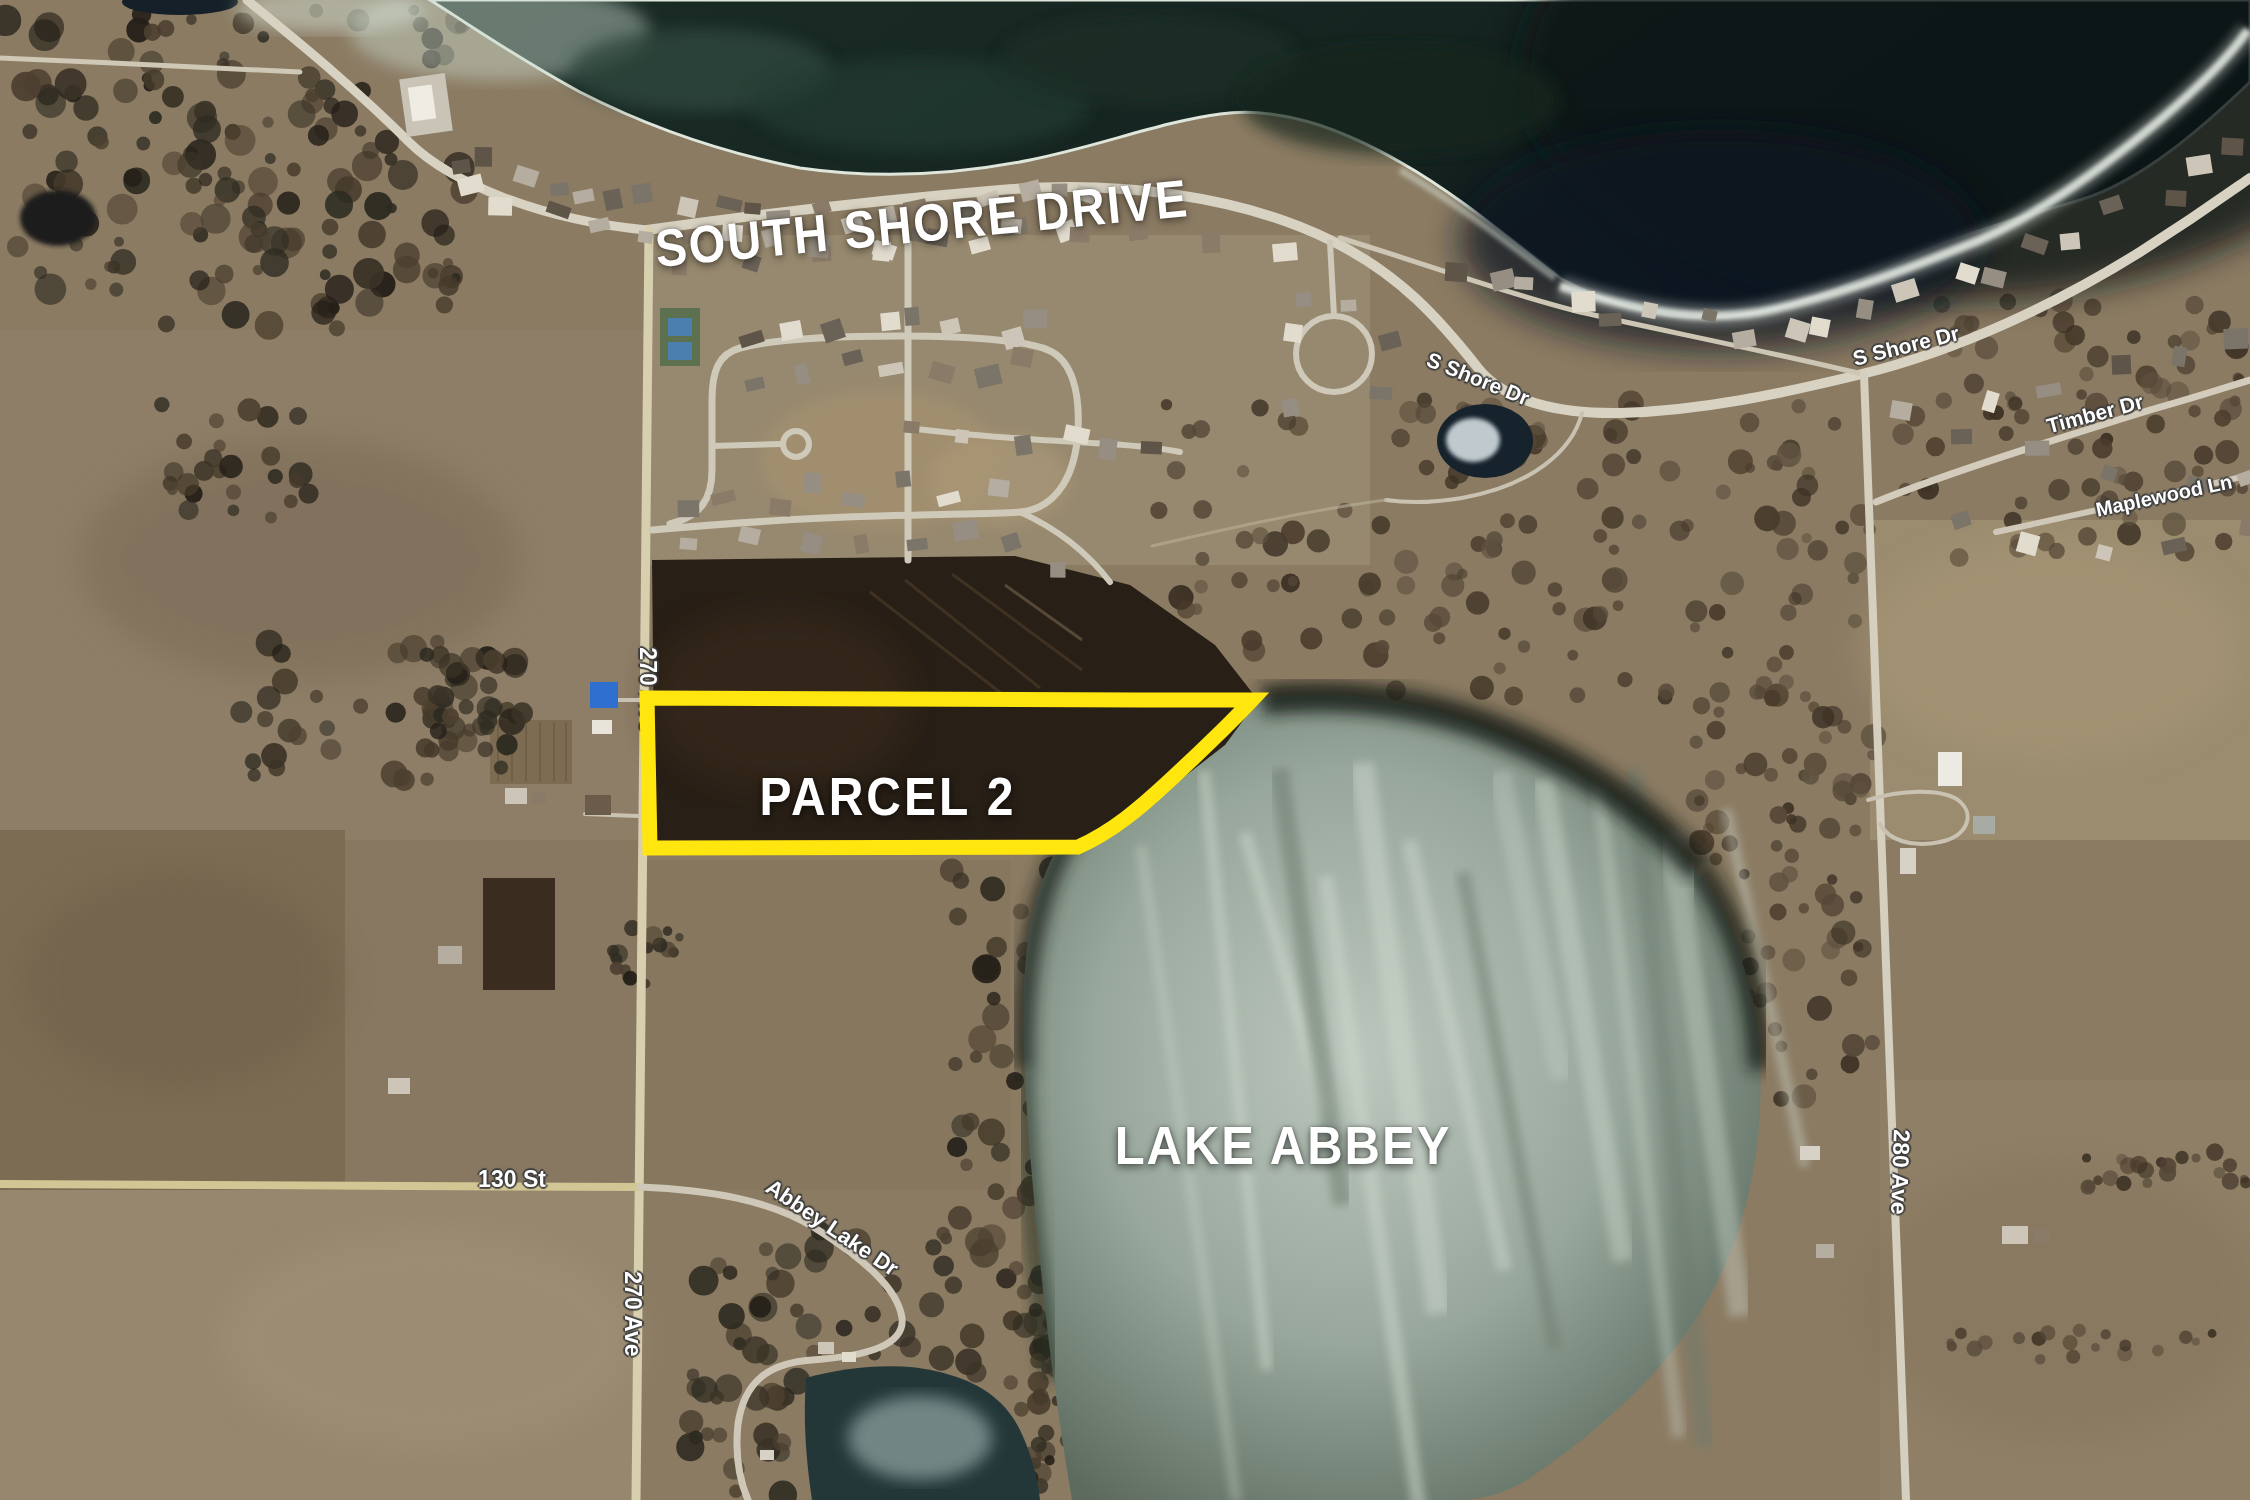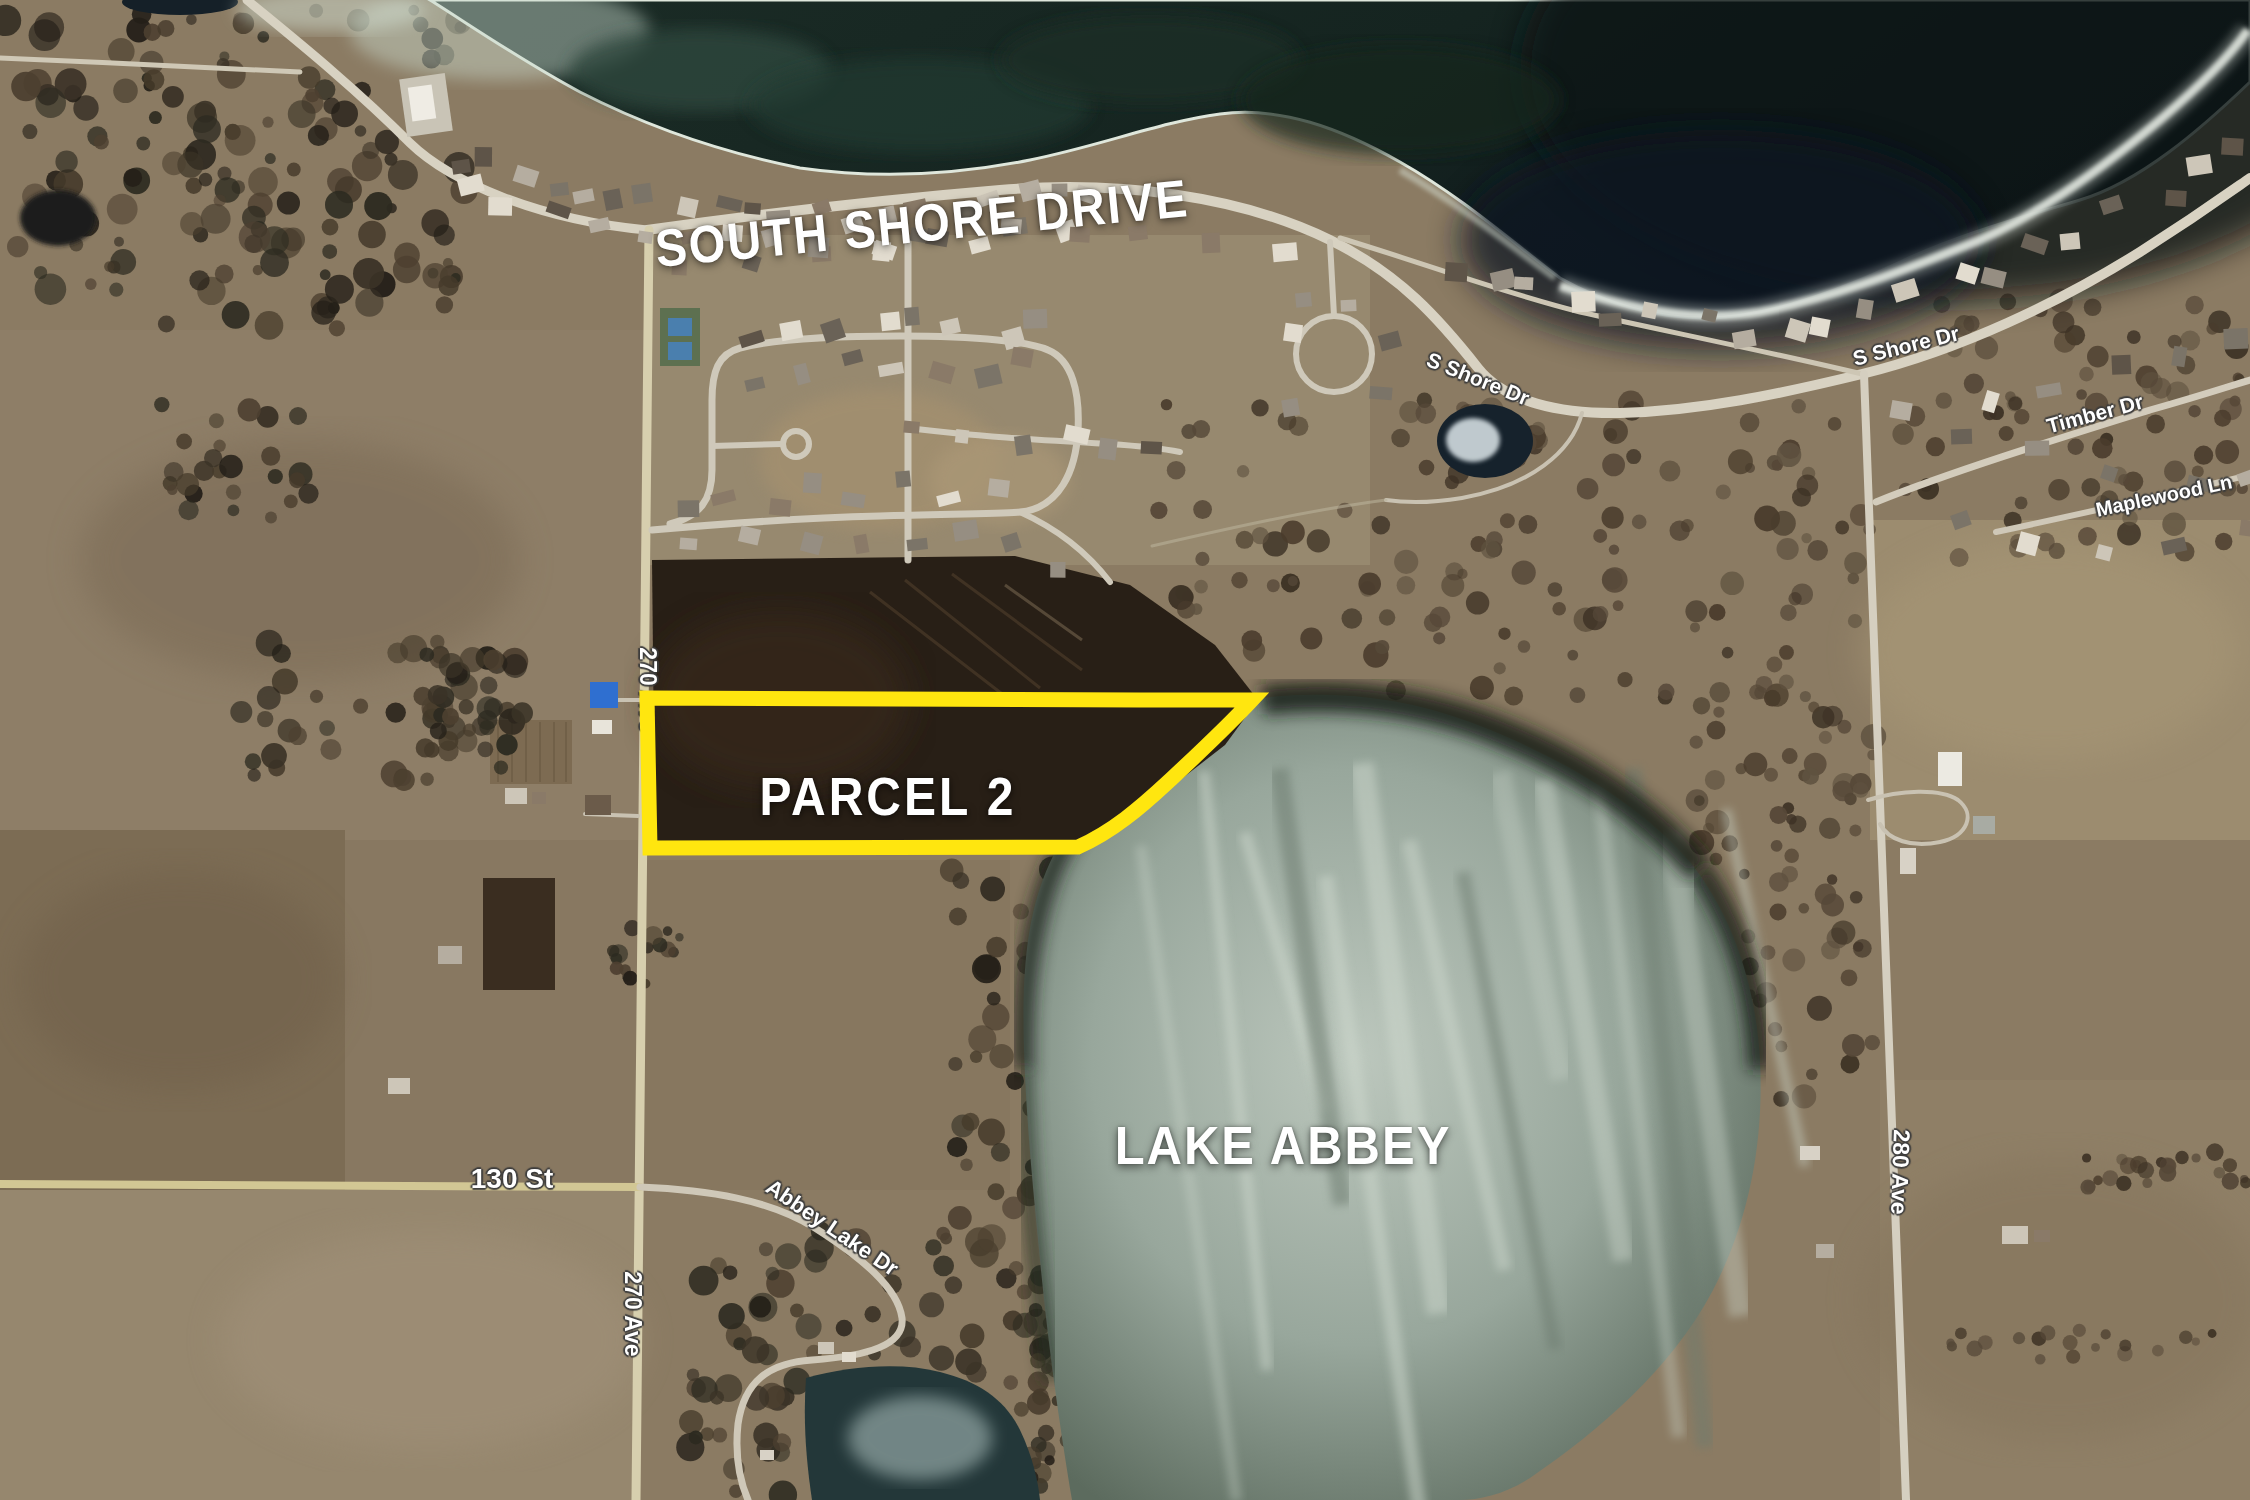--- a/index.html
+++ b/index.html
@@ -23,21 +23,21 @@
               transform:translate(-50%,-50%) scale(1,1.08);}
   
   #lbl-sshore-mid  {left:1478px;top:379px;font-size:21px;transform:translate(-50%,-50%) rotate(22deg);}
   #lbl-sshore-right{left:1906px;top:346px;font-size:21px;transform:translate(-50%,-50%) rotate(-14deg);}
   #lbl-timber      {left:2095px;top:414px;font-size:21px;transform:translate(-50%,-50%) rotate(-15deg);}
   #lbl-maplewood   {left:2164px;top:496px;font-size:20px;transform:translate(-50%,-50%) rotate(-12deg);}
   #lbl-abbeylakedr {left:832px; top:1228px;font-size:22px;transform:translate(-50%,-50%) rotate(34deg);}
   #lbl-270-top     {left:647px; top:690px; font-size:23px;transform:translate(-50%,-50%) rotate(90deg);}
   #lbl-270-bot     {left:632px; top:1314px;font-size:23px;transform:translate(-50%,-50%) rotate(90deg);}
   #lbl-280         {left:1900px;top:1172px;font-size:23px;transform:translate(-50%,-50%) rotate(92deg);}
-  #lbl-130         {left:512px; top:1179px;font-size:28px;transform:translate(-50%,-50%);}
+  #lbl-130         {left:512px; top:1179px;font-size:23px;transform:translate(-50%,-50%);}
 </style>
 </head>
 <body>
 
 <div id="stage">
 
 <svg id="map" width="2250" height="1500" viewBox="0 0 2250 1500">
   <defs>
     <filter id="b2">
           <feGaussianBlur stdDeviation="2"></feGaussianBlur>

